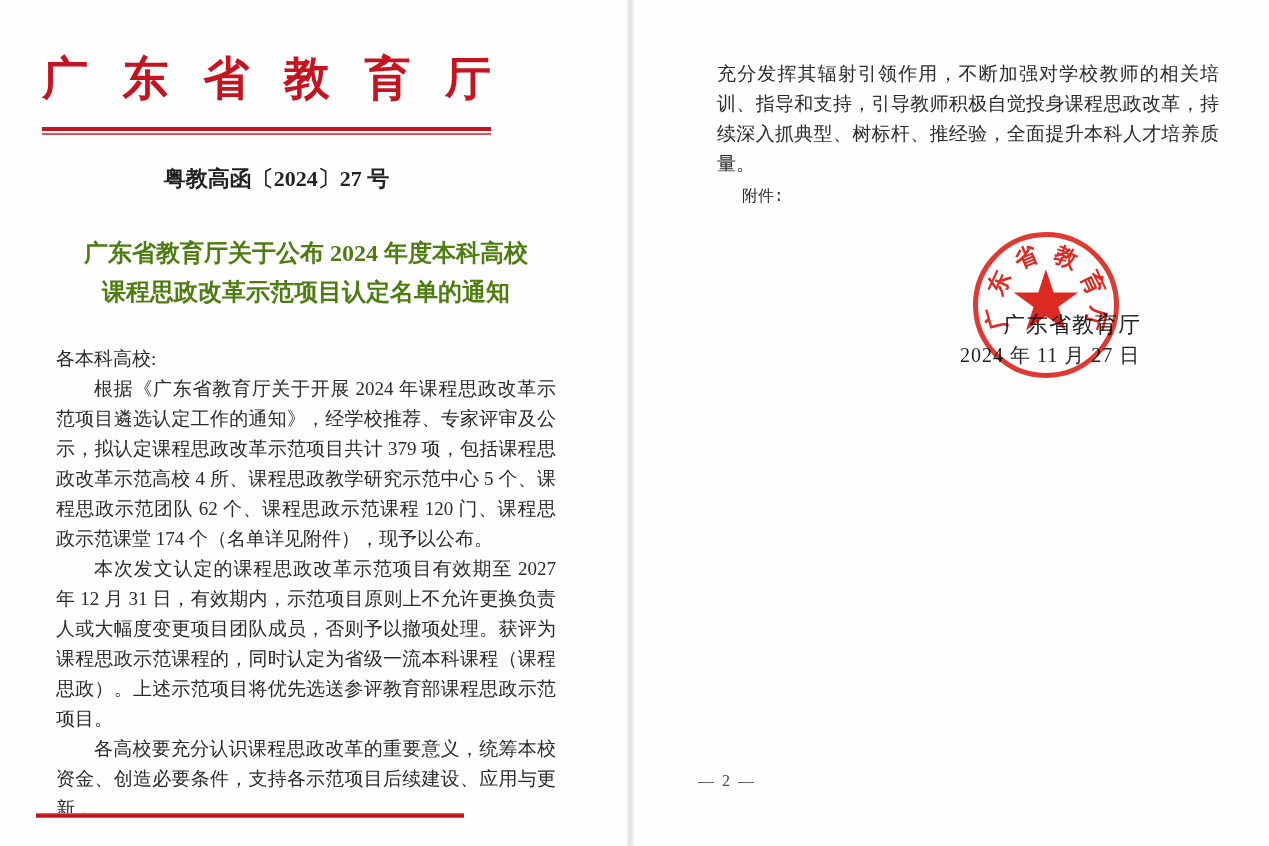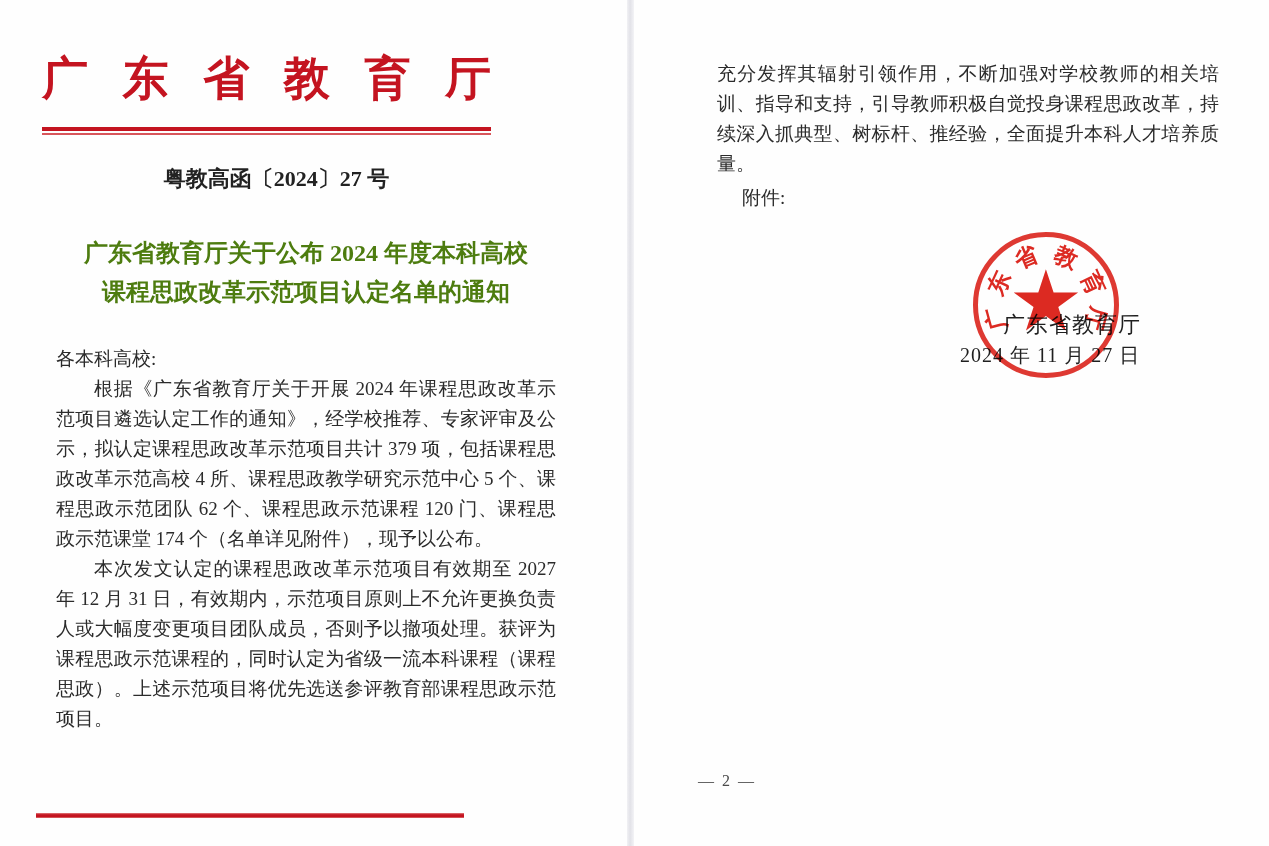--- a/index.html
+++ b/index.html
@@ -41,21 +41,21 @@
   .indent { text-indent:2em; }
   .footer-rule {
     position:absolute; left:36px; top:813px; width:428px; height:5px;
     background:linear-gradient(180deg,#e28080,#c41420 35%,#c41420 72%,#dc7474);
   }
 
   
   .body-2 { position:absolute; left:71px; top:59px; width:502px;margin-left:12px; }
   .attachment {
     position:absolute; left:108px; top:181px; width:480px;
-    display:flex; font-size:19px; line-height:33px; color:#2b2b2b;
+    display:flex; font-size:16px; line-height:33px; color:#2b2b2b;font-family:Liberation Mono, monospace;
   }
   .att-label { white-space:nowrap; margin-right:11px; }
   .issuer {
     position:absolute; left:369px; top:310px; font-size:22px;
     letter-spacing:1px; color:#1f1f1f;
   }
   .sign-date {
     position:absolute; left:326px; top:342px; font-size:20px;
     letter-spacing:1px; color:#1f1f1f;
   }
@@ -111,20 +111,21 @@
 
     <h1 class="doc-title">
       <span>广东省教育厅关于公布 2024 年度本科高校</span><br>
       <span>课程思政改革示范项目认定名单的通知</span>
     </h1>
 
     <div class="body-text body-1">
       <p>各本科高校:</p>
       <p class="indent">根据《广东省教育厅关于开展 2024 年课程思政改革示范项目遴选认定工作的通知》，经学校推荐、专家评审及公示，拟认定课程思政改革示范项目共计 379 项，包括课程思政改革示范高校 4 所、课程思政教学研究示范中心 5 个、课程思政示范团队 62 个、课程思政示范课程 120 门、课程思政示范课堂 174 个（名单详见附件），现予以公布。</p>
       <p class="indent">本次发文认定的课程思政改革示范项目有效期至 2027 年 12 月 31 日，有效期内，示范项目原则上不允许更换负责人或大幅度变更项目团队成员，否则予以撤项处理。获评为课程思政示范课程的，同时认定为省级一流本科课程（课程思政）。上述示范项目将优先选送参评教育部课程思政示范项目。</p>
+      <p class="indent">各高校要充分认识课程思政改革的重要意义，统筹本校资金、创造必要条件，支持各示范项目后续建设、应用与更新，</p>
     </div>
 
     <div class="footer-rule"></div>
   </div>
 
   <div class="page-divider"></div>
 
   <div class="page page-right">
 
     <div class="body-text body-2">

